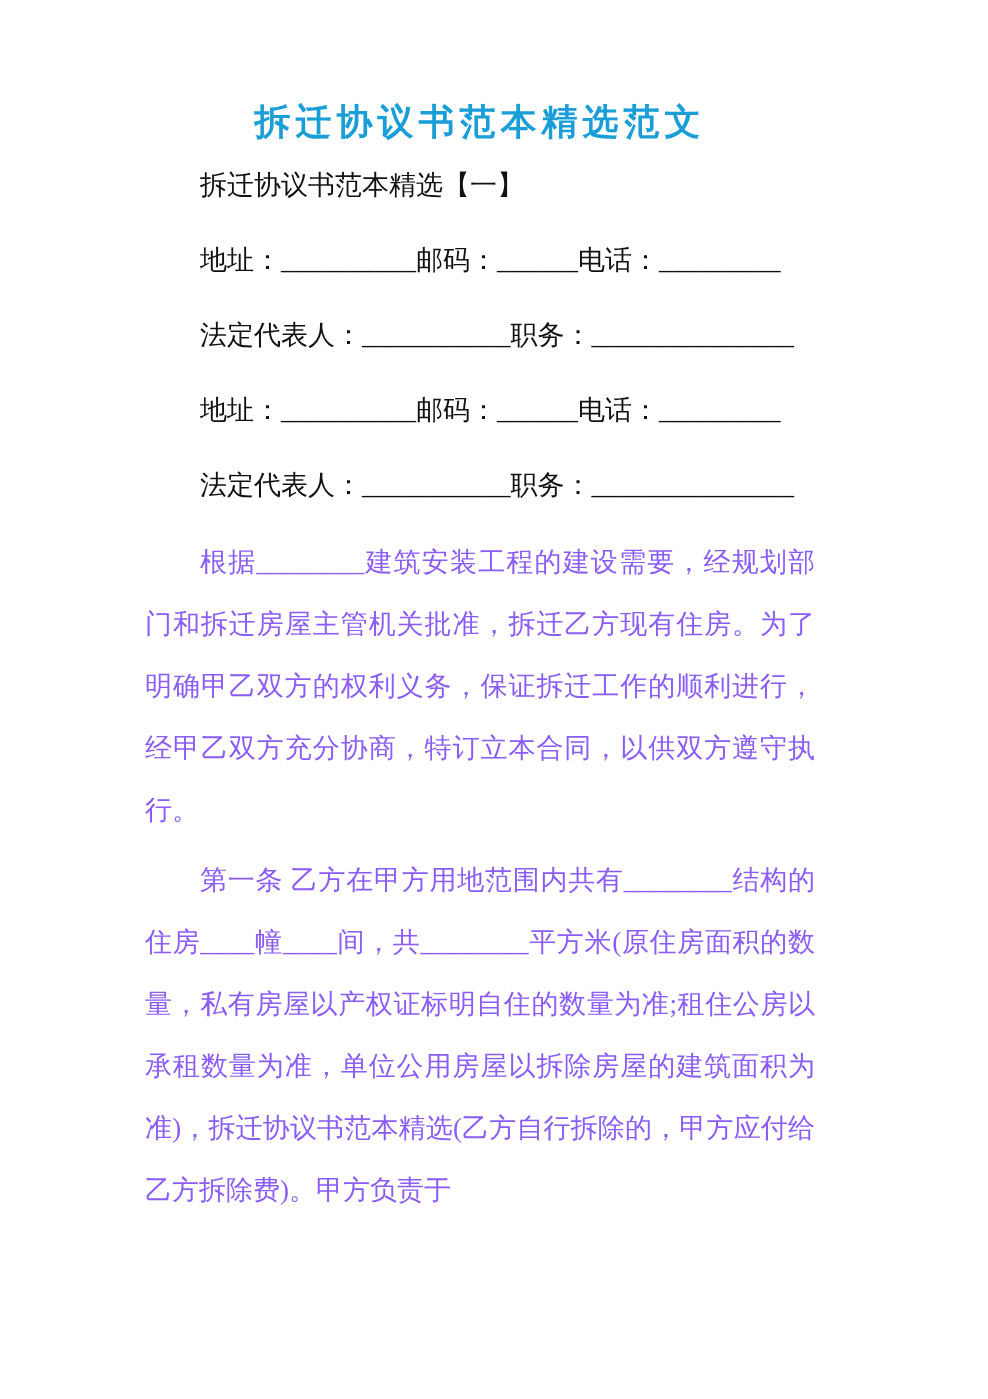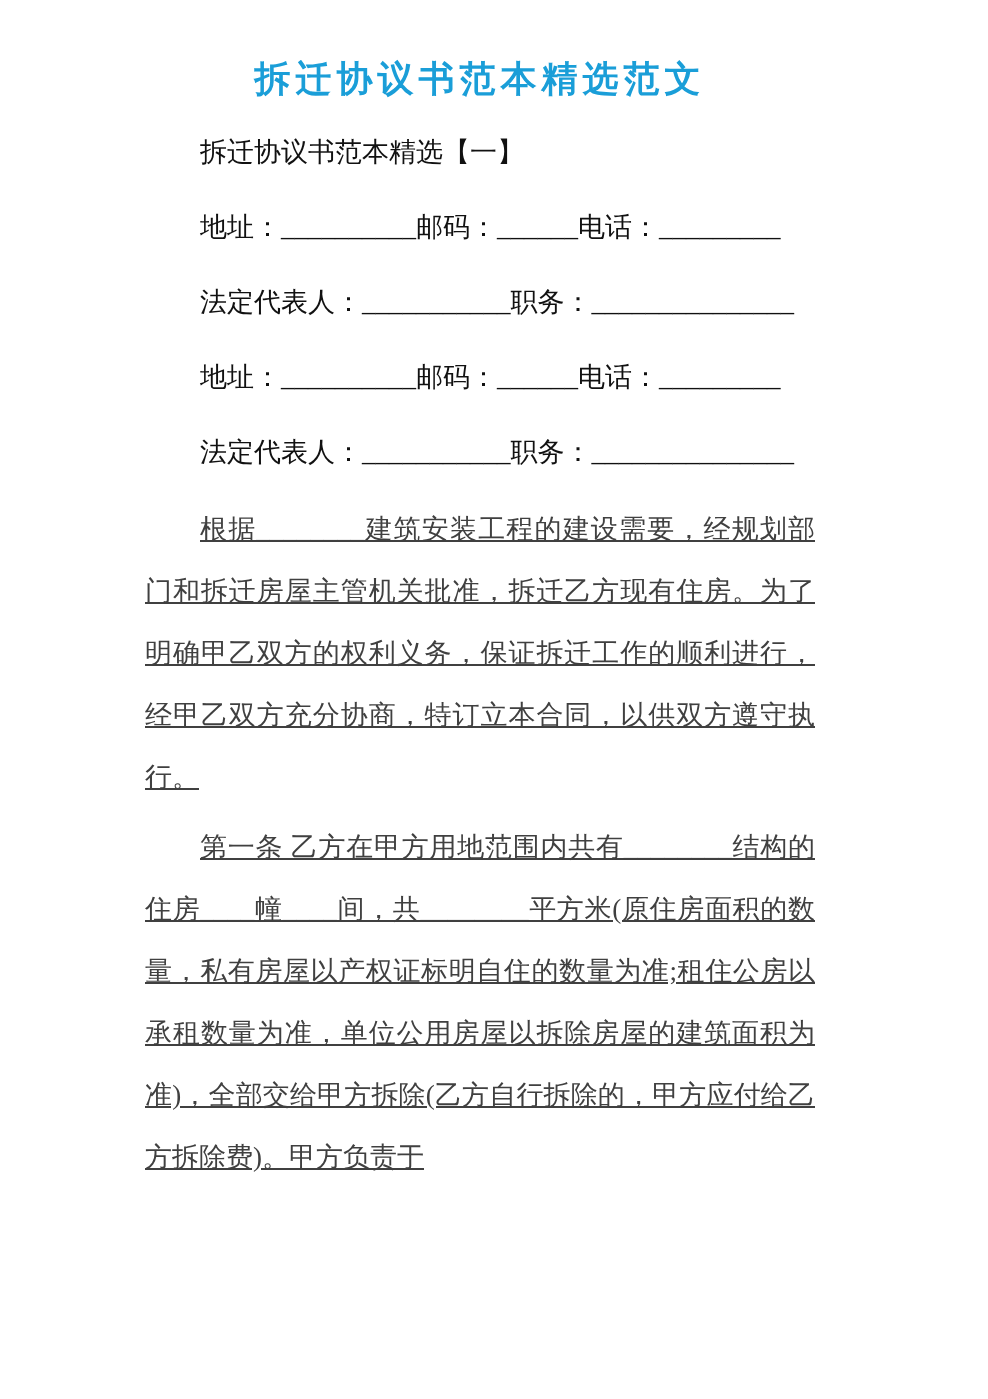--- a/index.html
+++ b/index.html
@@ -12,34 +12,34 @@
     width: 988px;
     height: 1399px;
     box-sizing: border-box;
     background: #ffffff;
     font-family: "Liberation Serif", "DejaVu Serif", serif;
     color: #1a1a1a;
     overflow: hidden;
   }
   .content {
     box-sizing: border-box;
-    padding: 52px 173px 0 145px; 
+    padding: 95px 173px 0 145px; 
   }
   .doc-title {
     margin: 0;
     text-align: center;
     font-size: 36px;
     font-weight: bold;
     line-height: 54px;
     letter-spacing: 5px;
     color: #1a9ed8;
     white-space: nowrap;
   }
   .doc-subtitle {
-    margin: 26px 0 0 0;
+    margin: 16px 0 0 0;
     font-size: 27px;
     line-height: 40px;
     text-indent: 55px;
     color: #111111;
     white-space: nowrap;
   }
   .form-line {
     margin: 35px 0 0 0;
     font-size: 27px;
     line-height: 40px;
@@ -48,22 +48,21 @@
     white-space: nowrap;
   }
   .form-line:first-of-type {
     margin-top: 34px;
   }
   .para {
     font-size: 27px;
     line-height: 62px;
     text-indent: 55px;
     text-align: justify;
-    color: #404040;
-    text-decoration: underline;
+    color: #8b5cf6;
   }
   .para-1 { margin: 26px 0 0 0; }
   .para-2 { margin: 8px 0 0 0; }
 </style>
 </head>
 <body>
 
 <div class="page">
   <div class="content">
 
@@ -76,16 +75,16 @@
 
     <p class="form-line">法定代表人：___________职务：_______________</p>
 
 
     <p class="form-line">地址：__________邮码：______电话：_________</p>
 
     <p class="form-line">法定代表人：___________职务：_______________</p>
 
     <p class="para para-1">根据________建筑安装工程的建设需要，经规划部门和拆迁房屋主管机关批准，拆迁乙方现有住房。为了明确甲乙双方的权利义务，保证拆迁工作的顺利进行，经甲乙双方充分协商，特订立本合同，以供双方遵守执行。</p>
 
-    <p class="para para-2">第一条 乙方在甲方用地范围内共有________结构的住房____幢____间，共________平方米(原住房面积的数量，私有房屋以产权证标明自住的数量为准;租住公房以承租数量为准，单位公用房屋以拆除房屋的建筑面积为准)，全部交给甲方拆除(乙方自行拆除的，甲方应付给乙方拆除费)。甲方负责于</p>
+    <p class="para para-2">第一条 乙方在甲方用地范围内共有________结构的住房____幢____间，共________平方米(原住房面积的数量，私有房屋以产权证标明自住的数量为准;租住公房以承租数量为准，单位公用房屋以拆除房屋的建筑面积为准)，拆迁协议书范本精选(乙方自行拆除的，甲方应付给乙方拆除费)。甲方负责于</p>
 
   </div>
 </div>
 
 </body></html>

